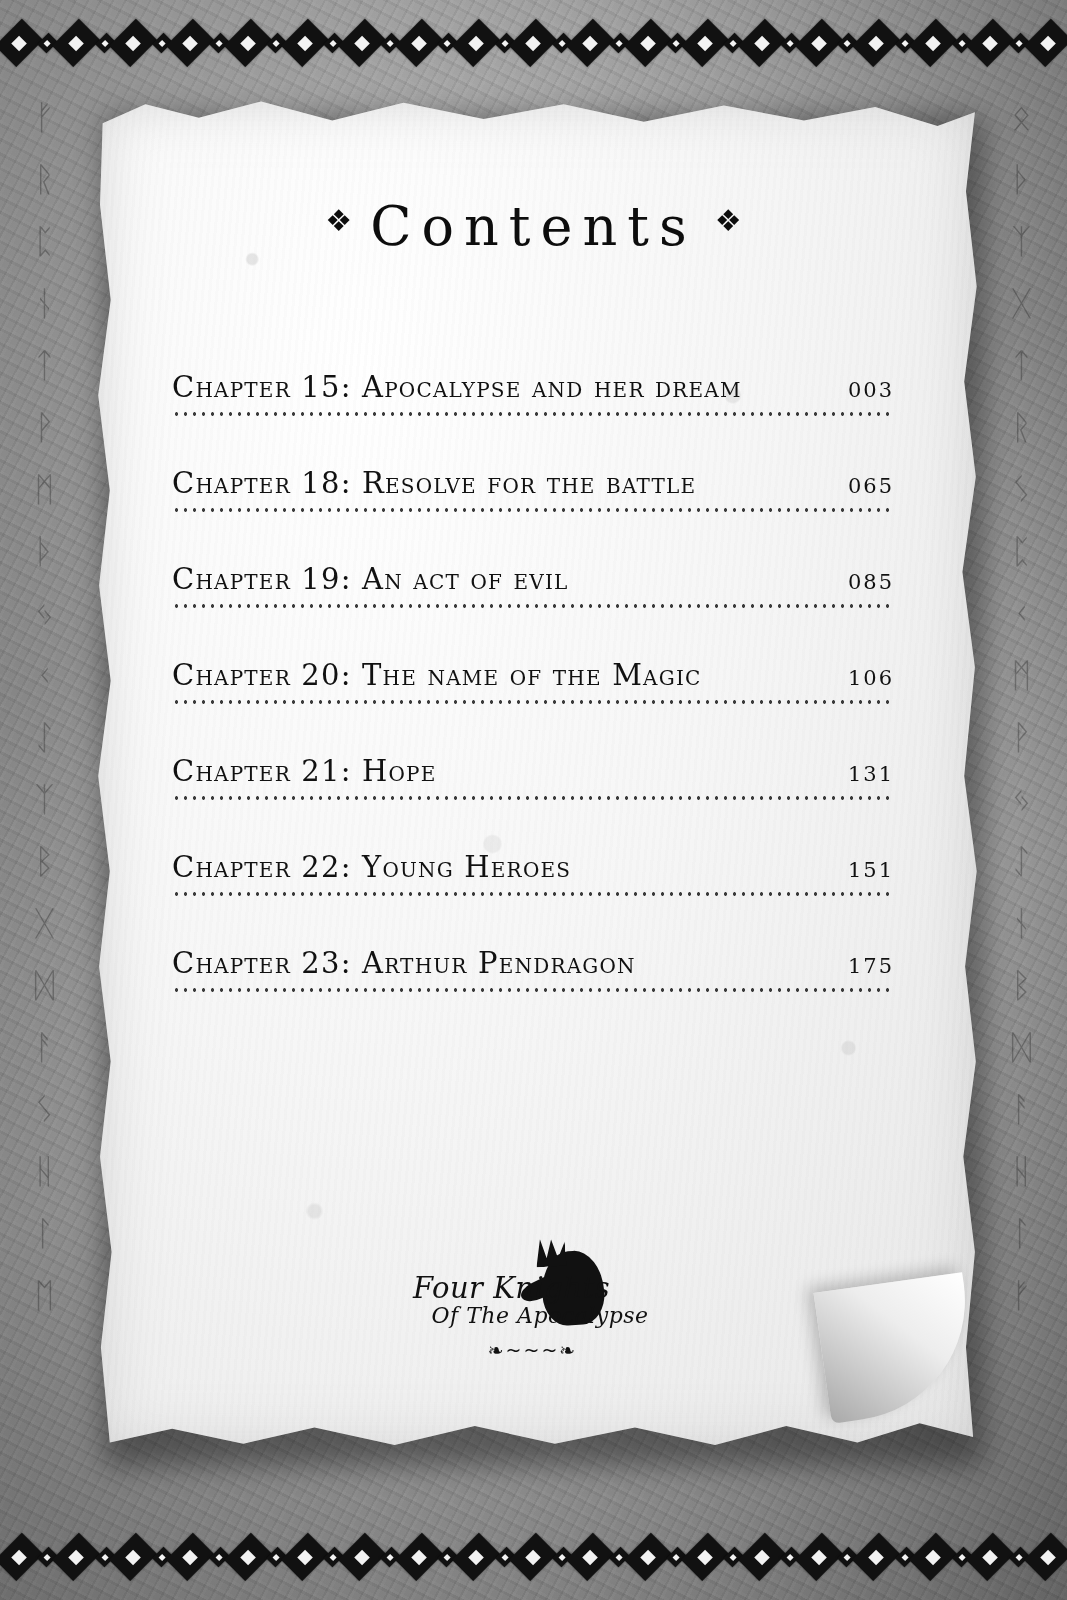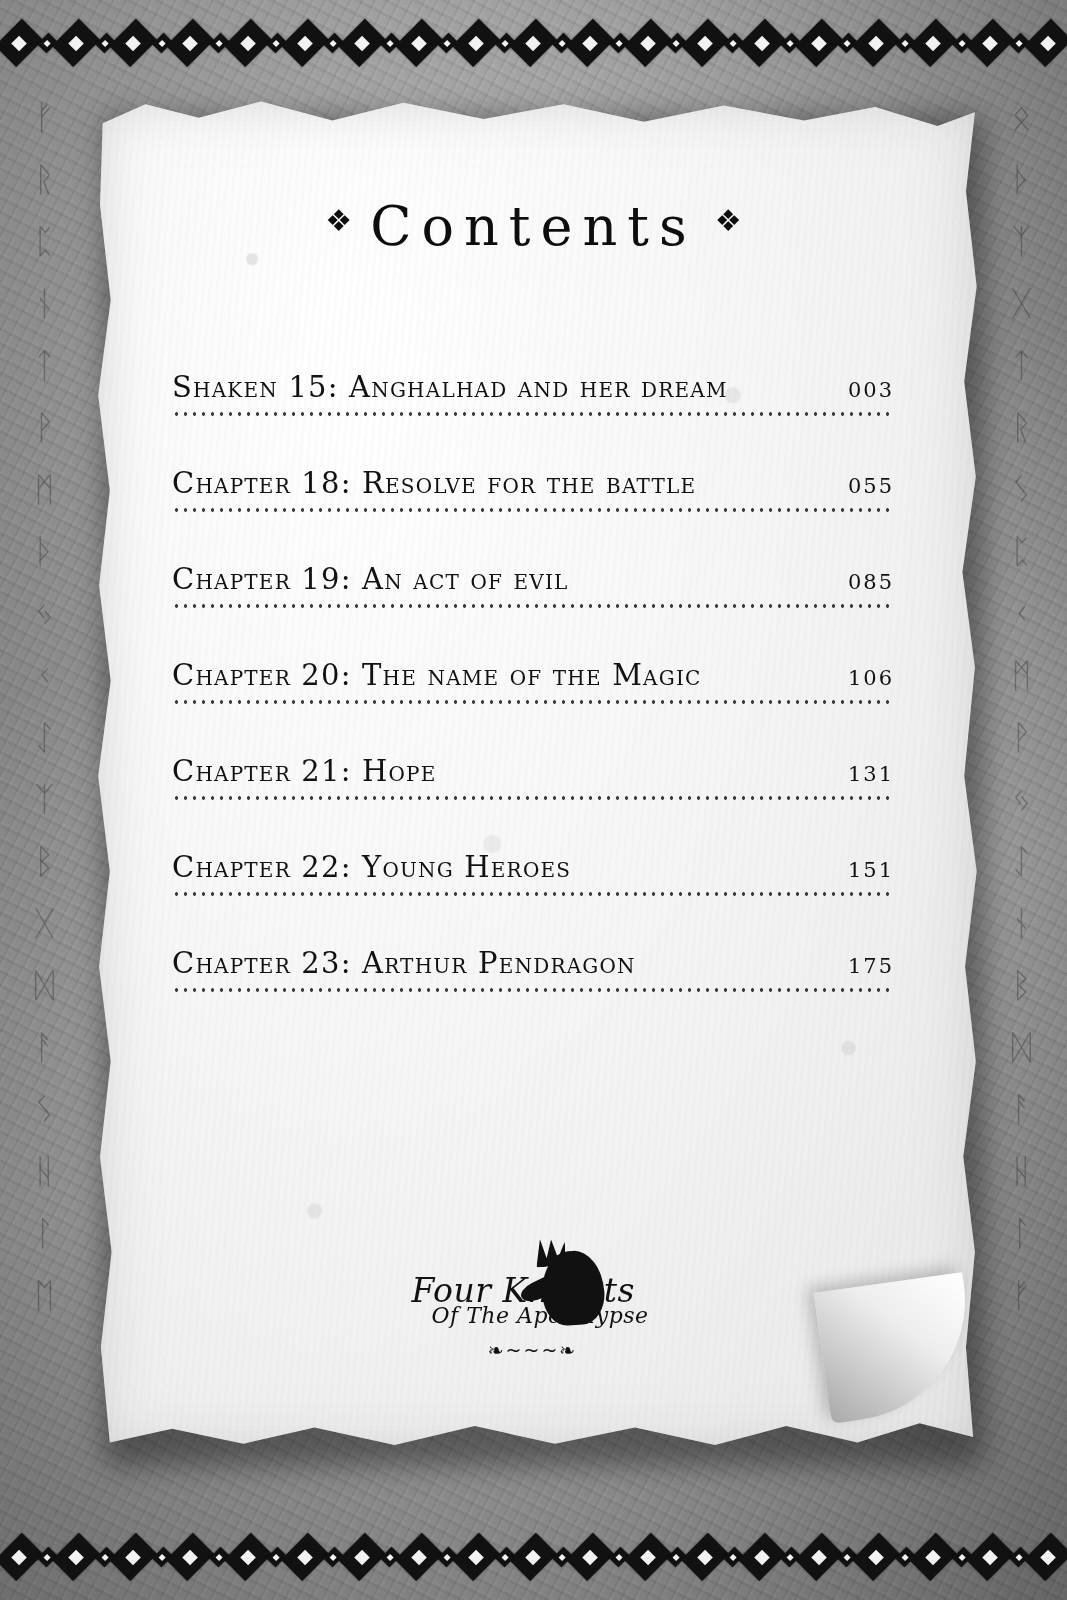--- a/index.html
+++ b/index.html
@@ -258,21 +258,21 @@
   }
   .logo-l1, .logo-l2 {
     position: absolute;
     left: 0;
     width: 200px;
     font-family: "DejaVu Serif", serif;
     font-style: italic;
     color: #111;
     white-space: nowrap;
   }
-  .logo-l1 { top: 16px; left: 8px; font-size: 33px; letter-spacing: 0.5px; }
+  .logo-l1 { top: 16px; left: 8px; font-size: 29px; letter-spacing: 0.5px; }
   .logo-l2 { top: 48px; left: 28px; font-size: 22px; letter-spacing: 0.5px; }
   .logo-flourish {
     position: absolute;
     left: 14px;
     top: 84px;
     width: 230px;
     text-align: center;
     font-family: "DejaVu Sans", sans-serif;
     font-size: 19px;
     color: #111;
@@ -419,29 +419,29 @@
     <div class="curl"></div>
   </div>
 
   <div class="contents-head">
     <span class="orn">❖</span><span class="txt">Contents</span><span class="orn">❖</span>
   </div>
 
   <div class="toc">
       <div class="toc-row">
         <div class="toc-line">
-          <span class="toc-title">Shaken 15: Anghalhad and her dream</span>
+          <span class="toc-title">Chapter 15: Apocalypse and her dream</span>
           <span class="toc-page">003</span>
         </div>
         <div class="dotrule"></div>
       </div>
       <div class="toc-row">
         <div class="toc-line">
           <span class="toc-title">Chapter 18: Resolve for the battle</span>
-          <span class="toc-page">055</span>
+          <span class="toc-page">065</span>
         </div>
         <div class="dotrule"></div>
       </div>
       <div class="toc-row">
         <div class="toc-line">
           <span class="toc-title">Chapter 19: An act of evil</span>
           <span class="toc-page">085</span>
         </div>
         <div class="dotrule"></div>
       </div>

